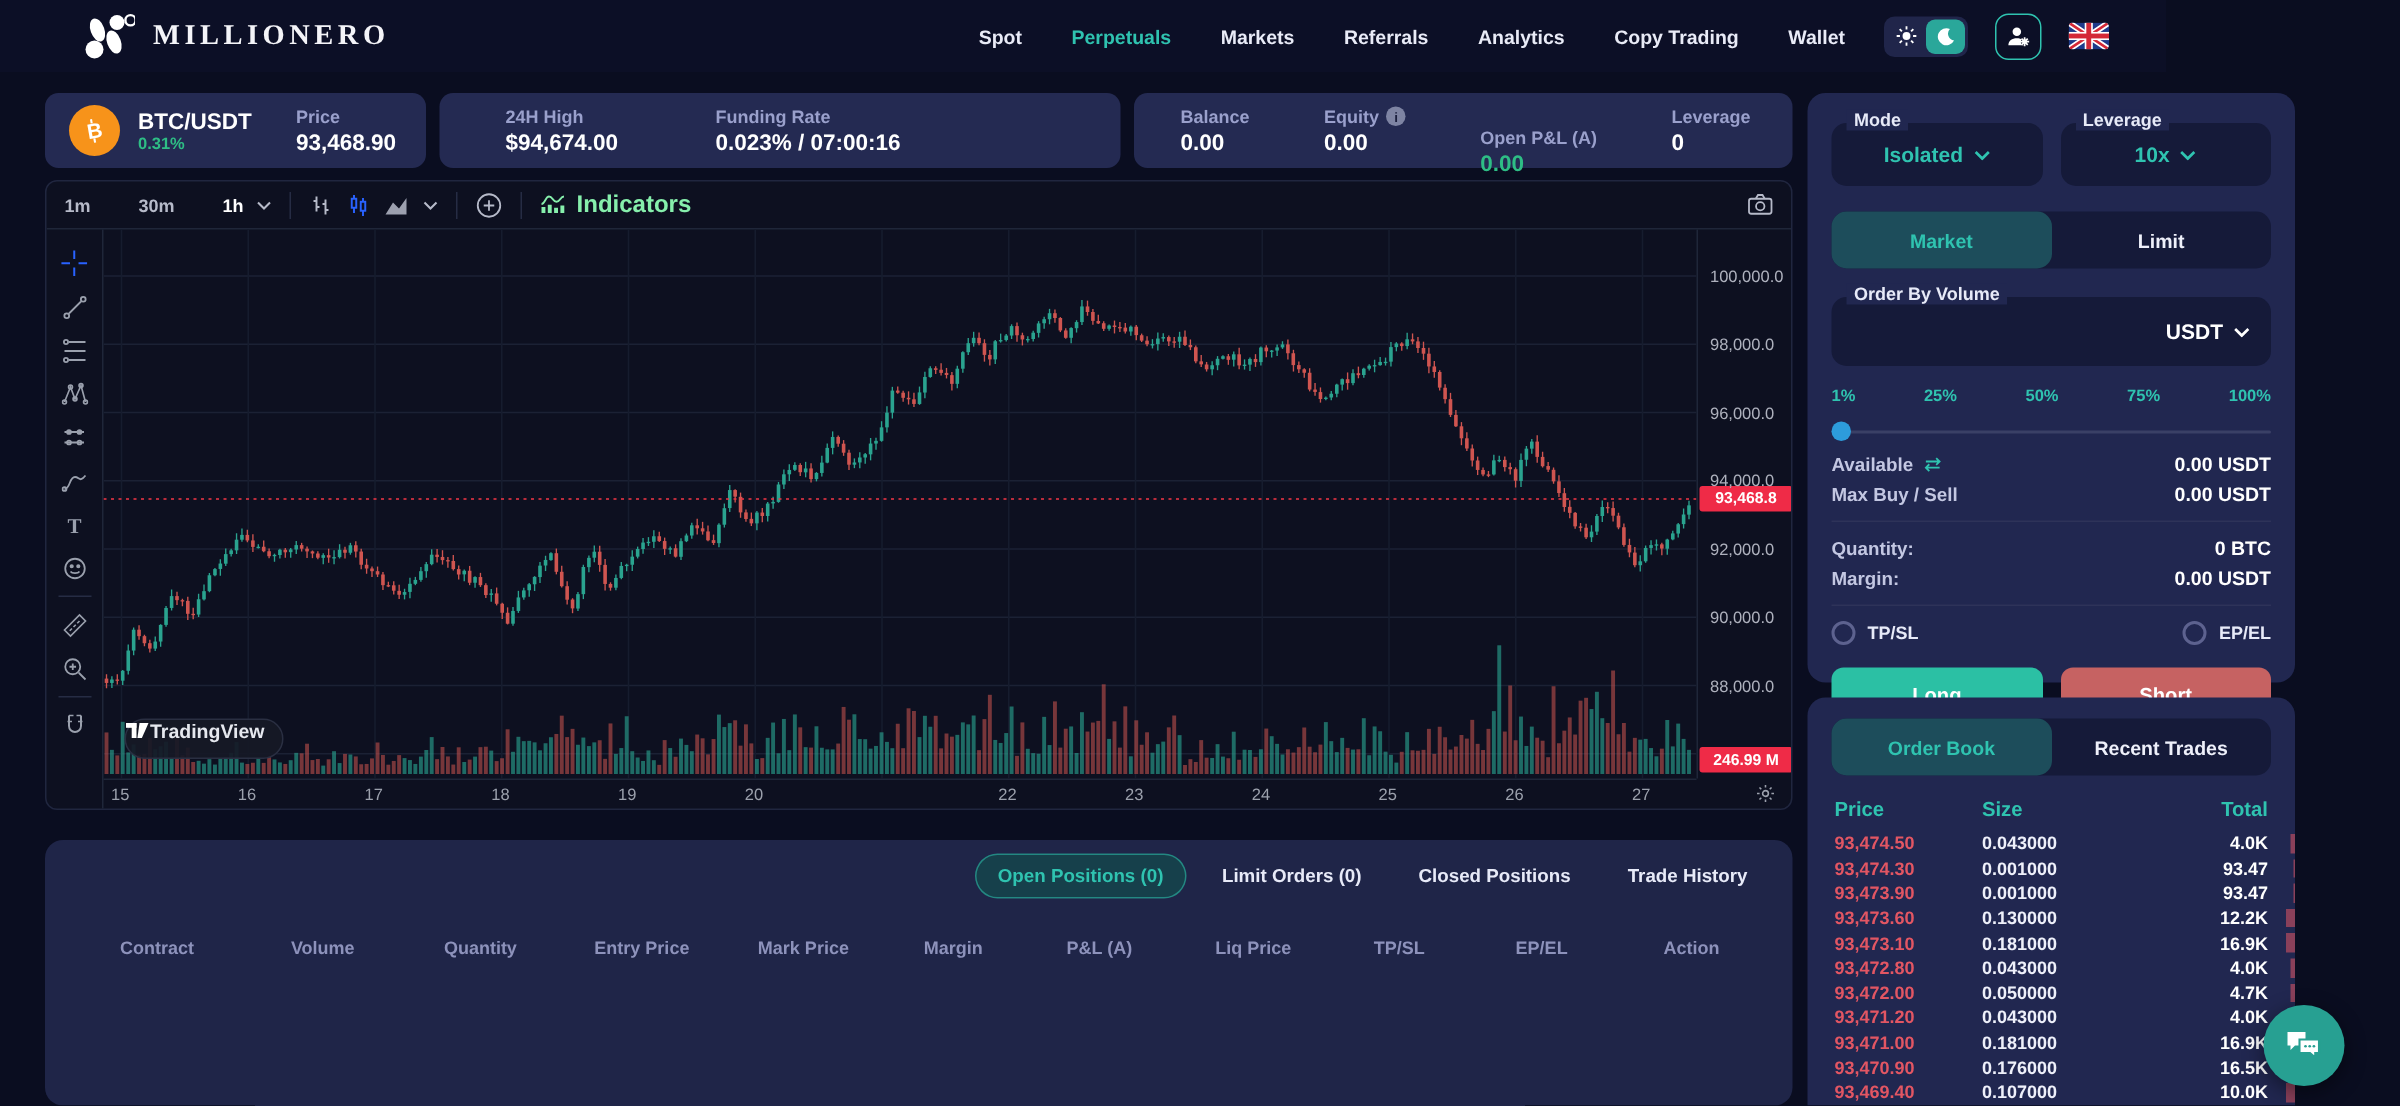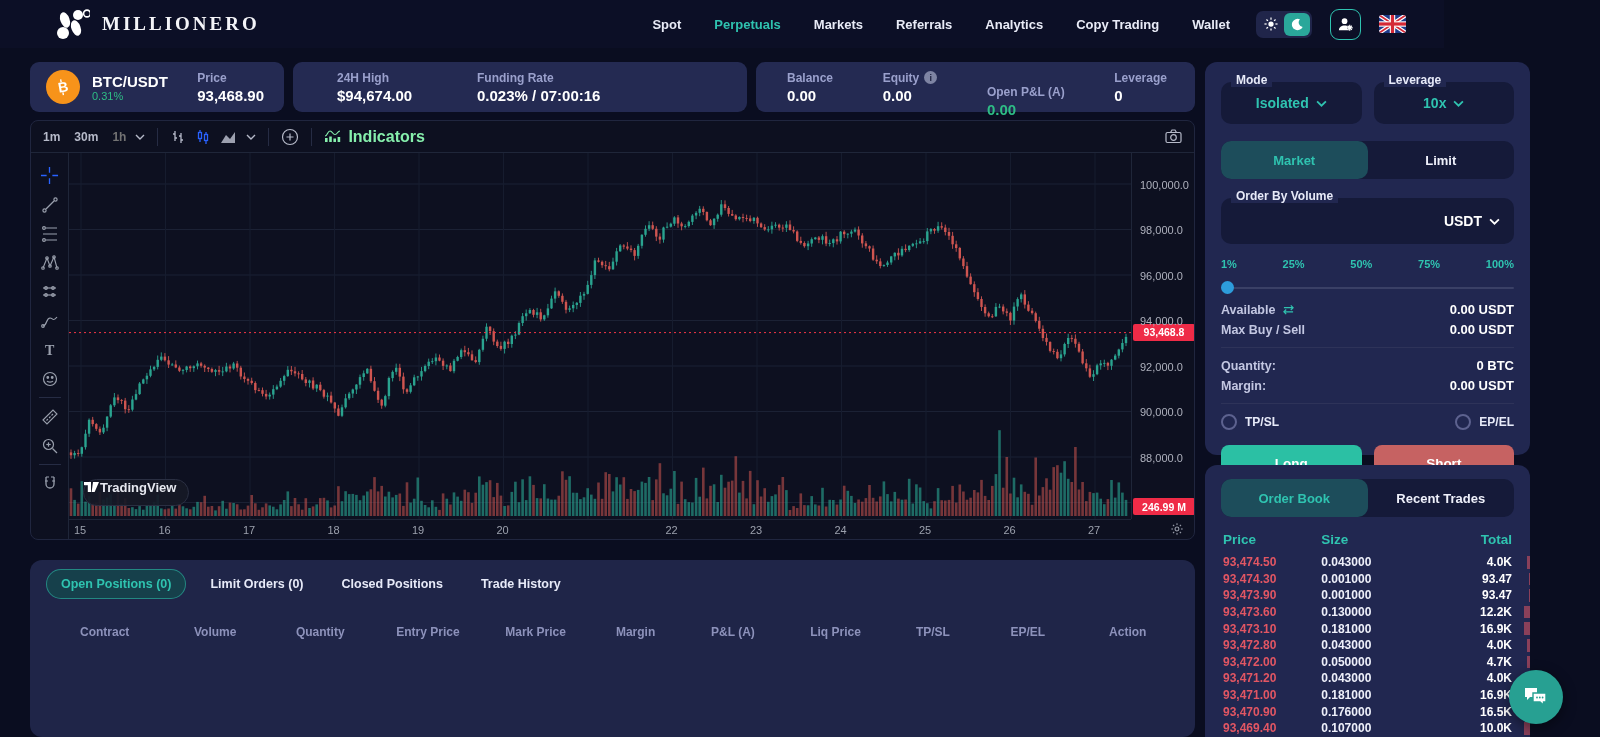--- a/index.html
+++ b/index.html
@@ -20,36 +20,36 @@
 .theme-cell.moon{background:#2aa79a;border-radius:6px}
 .user-btn{width:31px;height:31px;border:1.4px solid #2fc3b0;border-radius:9px;display:flex;align-items:center;justify-content:center;color:#fff;background:transparent}
 .flag{border-radius:3px;overflow:hidden;display:block}
 
 
 .ticker-bar{position:absolute;left:30px;top:62px;width:1165px;height:50px;display:flex;gap:9px}
 .tcard{background:#242a52;border-radius:9px;height:50px;display:flex;align-items:center}
 .pair-card{width:254px;padding:0 16px;gap:12px}
 .btc-badge{width:34px;height:34px;border-radius:50%;background:#f7931a;display:flex;align-items:center;justify-content:center;flex:0 0 auto}
 .pair-name{font-size:15px;font-weight:700;color:#fff;line-height:17px}
-.pair-change{font-size:11px;font-weight:400;color:#2ebd85}
+.pair-change{font-size:11px;font-weight:700;color:#2ebd85}
 .pair-price-group{margin-left:auto;padding-right:4px}
 .tlabel{font-size:12px;font-weight:600;color:#9aa0cc;line-height:16px;white-space:nowrap}
 .tvalue{font-size:15px;font-weight:700;color:#fff;line-height:19px;white-space:nowrap}
 .stats-card{width:454px;padding-left:44px;gap:0}
 .stat-group{width:140px}
 .stat-group:last-child{width:auto}
 .account-card{flex:1;padding:0 28px 0 31px;justify-content:space-between}
 .tvalue.green{color:#2ebd85}
 .info-dot{display:inline-flex;width:13px;height:13px;border-radius:50%;background:#7e84a3;color:#1b1f3d;font-size:9px;font-weight:700;align-items:center;justify-content:center;vertical-align:1px;margin-left:5px}
 
 
 .chart-panel{position:absolute;left:30px;top:120px;width:1165px;height:420px;background:#0d1020;border:1px solid #20263f;border-radius:8px;overflow:hidden}
 .chart-toolbar{position:absolute;left:0;top:0;width:100%;height:32px;border-bottom:1px solid #1f2639;display:flex;align-items:center;padding:0 12px;gap:9px}
 .tb-int{font-size:12px;font-weight:700;color:#b6bac9;cursor:pointer}
-.tb-int.active{color:#737373}
+.tb-int.active{color:#ffffff}
 .tb-sep{width:1px;height:18px;background:#262c44;margin:0 3px}
 .tb-icon{display:flex;align-items:center;justify-content:center;color:#b6bac9;cursor:pointer}
 .tb-icon.active{color:#2962ff}
 .tb-indicators{display:flex;align-items:flex-start;gap:7px;color:#86efac;font-size:16px;font-weight:600;cursor:pointer}
 .tb-camera{margin-left:auto;color:#b6bac9}
 .draw-tools{position:absolute;left:0;top:32px;width:38px;height:388px;border-right:1px solid #1f2639;display:flex;flex-direction:column;align-items:center;padding-top:8px}
 .dt-icon{width:30px;height:29px;display:flex;align-items:center;justify-content:center;color:#9aa0ad;cursor:pointer}
 .dt-icon.blue{color:#2962ff}
 .dt-sep{width:22px;height:1px;background:#262c44;margin:4px 0}
 .plot{position:absolute;left:38px;top:32px;width:1062px;height:366px}
@@ -102,21 +102,21 @@
 .ob-rows{margin-top:7px}
 .ob-row{position:relative;display:flex;align-items:center;height:16.6px;padding:0 2px}
 .ob-row .c1{width:34%;font-size:12px;font-weight:700;color:#e25663}
 .ob-row .c2{width:38%;font-size:12px;font-weight:600;color:#eef0fa}
 .ob-row .c3{flex:1;text-align:right;font-size:12px;font-weight:700;color:#fff}
 .ob-head .c1{width:34%}.ob-head .c2{width:38%}.ob-head .c3{flex:1;text-align:right}
 .ob-row .depth{position:absolute;right:-16px;top:2px;bottom:2px;background:rgba(226,86,99,.55)}
 
 
 .pos-panel{position:absolute;left:30px;top:560px;width:1165px;height:177px;background:#1f2548;border-radius:12px;padding:9px 16px 0}
-.pos-tabs{display:flex;align-items:center;gap:10px}
+.pos-tabs{display:flex;justify-content:flex-end;align-items:center;gap:10px}
 .pos-tab{font-size:12.5px;font-weight:700;color:#e7eaf8;padding:7px 14px;border-radius:16px;cursor:pointer;white-space:nowrap}
 .pos-tab.active{background:#16404b;color:#2fc3b0;border:1px solid rgba(47,195,176,.55)}
 .pos-cols{display:grid;grid-template-columns:1.15fr 1fr 1.05fr 1.05fr 1.05fr .9fr 1fr 1fr .9fr .95fr 1fr;margin-top:26px}
 .pos-cols span{font-size:12px;font-weight:600;color:#8d92bb;text-align:center}
 .pos-cols span:first-child{text-align:left;padding-left:34px}
 
 
 .chat-fab{position:absolute;left:1509px;top:670px;width:54px;height:54px;border-radius:50%;background:#27a092;display:flex;align-items:center;justify-content:center;box-shadow:0 4px 14px rgba(0,0,0,.45);cursor:pointer}
 svg{display:block}
 </style>
@@ -244,21 +244,21 @@
         </div>
         <div class="stat-group" style="width: auto;">
           <div class="tlabel">Leverage</div>
           <div class="tvalue">0</div>
         </div>
       </div>
   </div>
 
   <section class="chart-panel">
     <div class="chart-toolbar">
-      <span id="intervals" style="display:flex;gap:14px">
+      <span id="intervals" style="display:flex;gap:32px">
           <span class="tb-int">1m</span>
           <span class="tb-int">30m</span>
           <span class="tb-int active">1h</span>
         </span>
       <span class="tb-icon">
           <svg width="10" height="6" viewBox="0 0 10 6" fill="none" stroke="currentColor" stroke-width="1.4">
             <path d="M1 1l4 4 4-4"></path>
           </svg>
         </span>
       <span class="tb-sep"></span>

